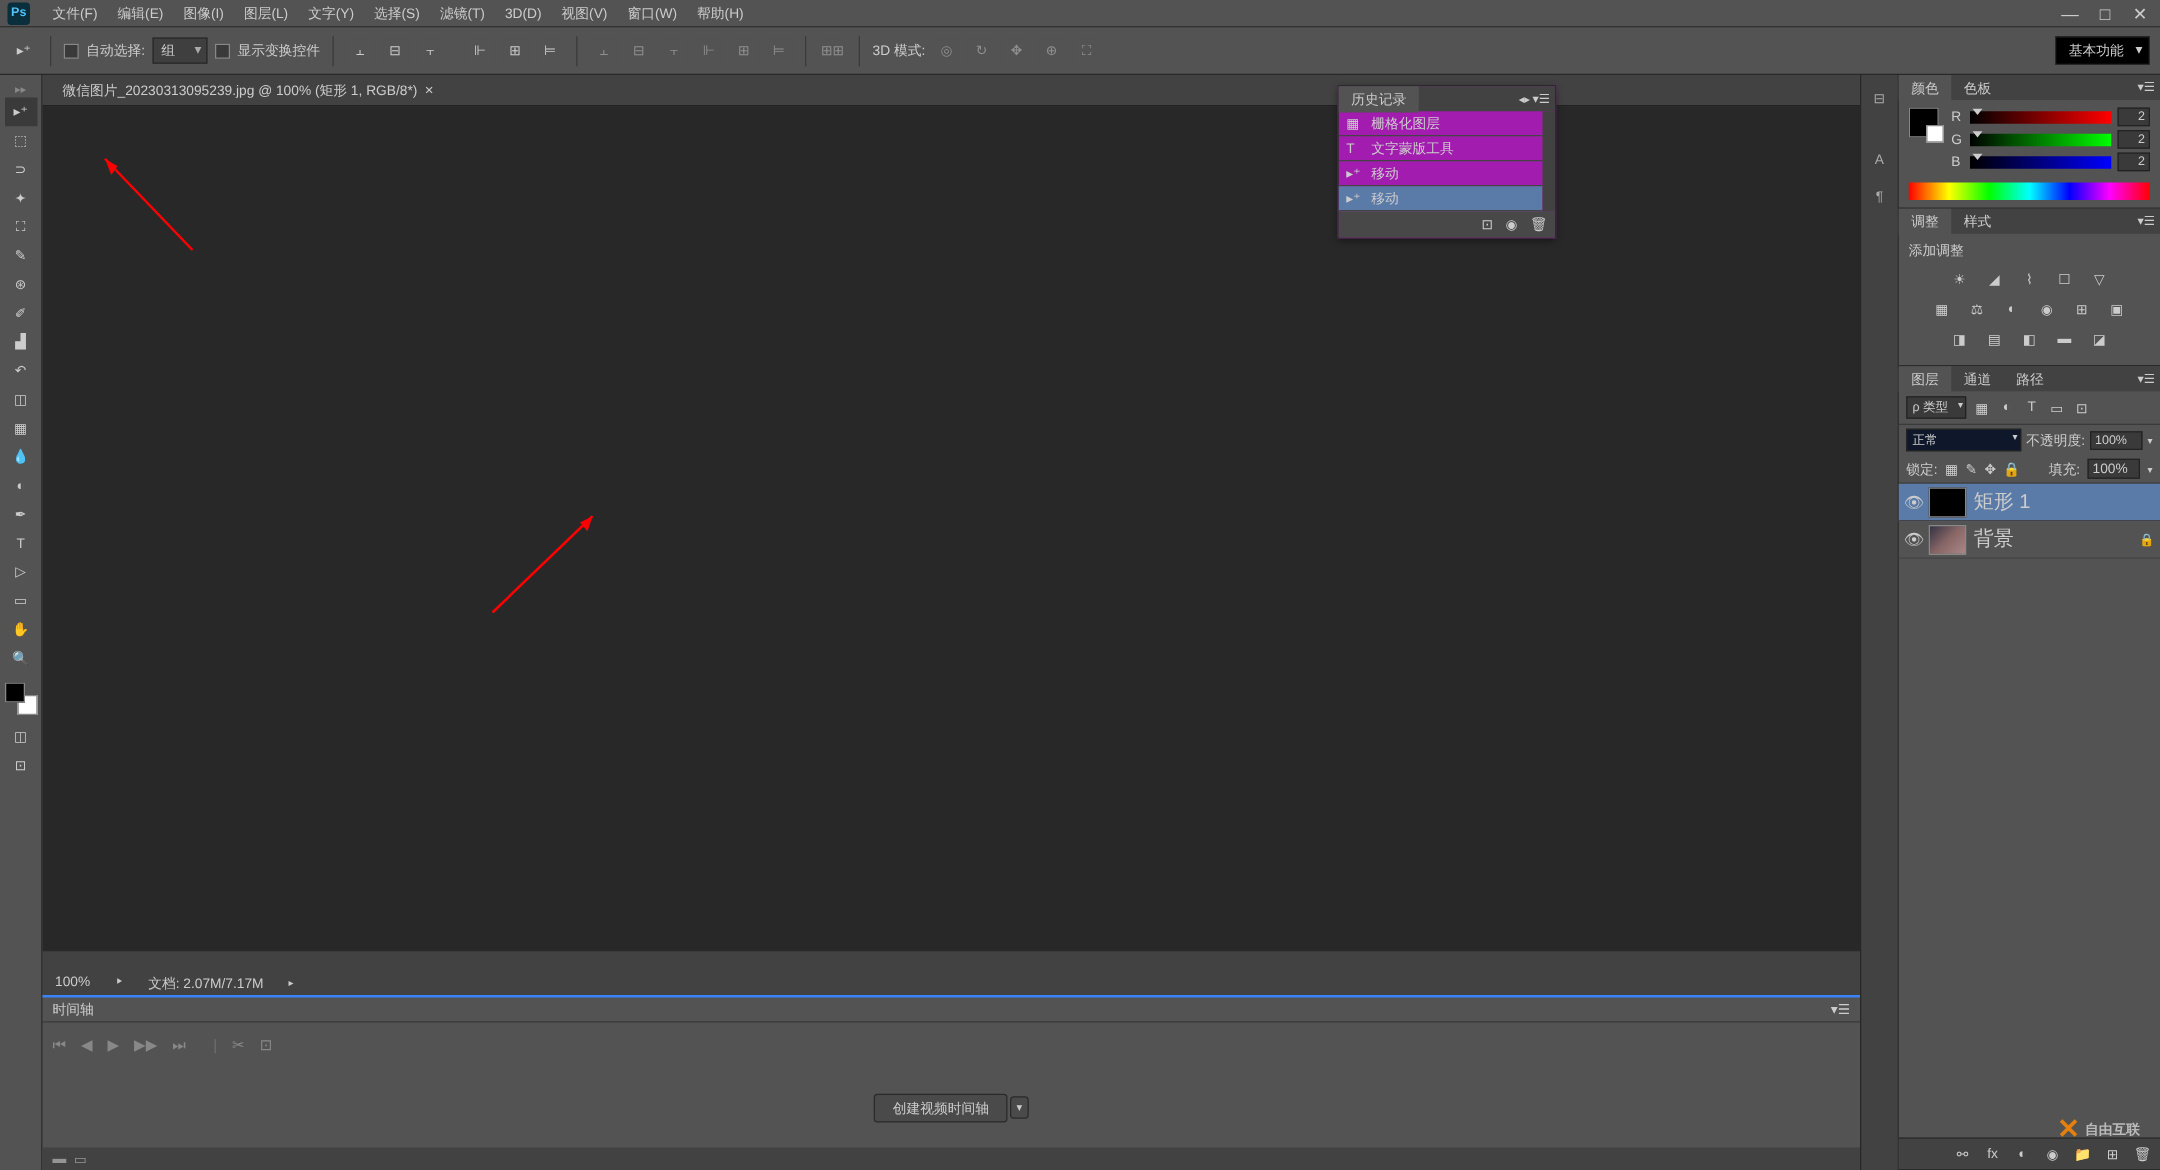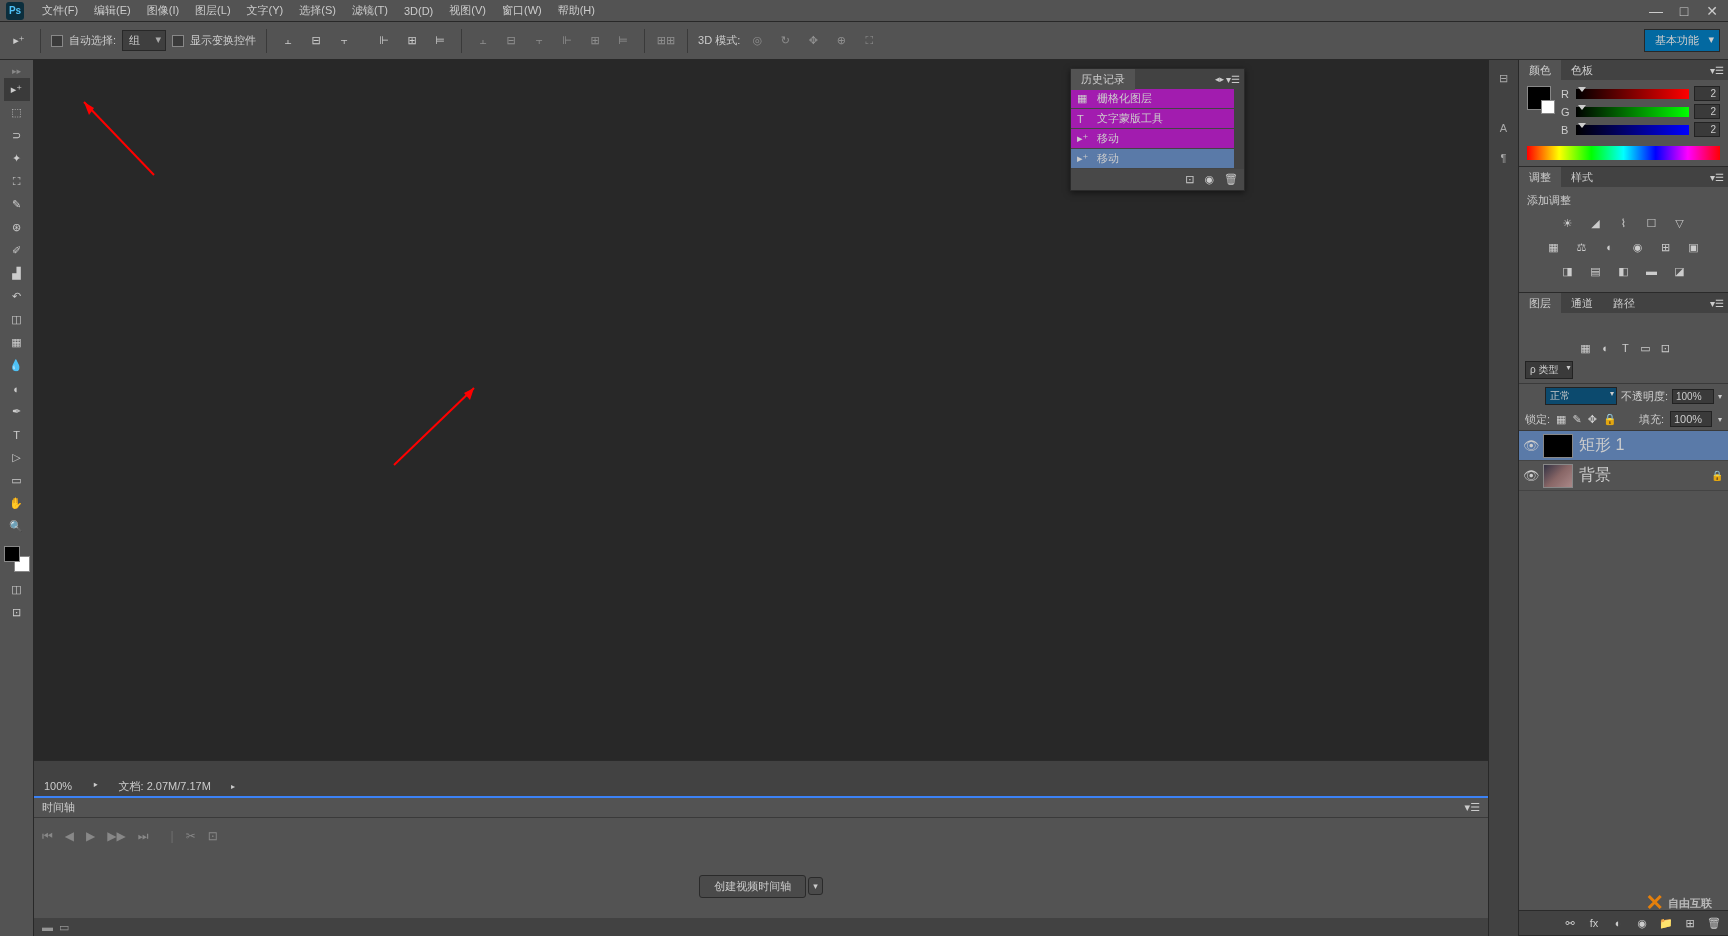--- a/index.html
+++ b/index.html
@@ -14,21 +14,21 @@
     
     
     .options-bar { height: 38px; background: #535353; border-bottom: 1px solid #282828; display: flex; align-items: center; padding: 0 8px; gap: 6px; }
     .tool-icon-small { width: 22px; height: 22px; display: flex; align-items: center; justify-content: center; }
     .checkbox { width: 12px; height: 12px; border: 1px solid #888; background: #3a3a3a; }
     .opt-label { font-size: 11px; }
     .dropdown { background: #3f3f3f; border: 1px solid #282828; padding: 2px 18px 2px 6px; position: relative; min-width: 44px; }
     .dropdown::after { content: "▾"; position: absolute; right: 4px; color: #aaa; }
     .divider-v { width: 1px; height: 24px; background: #3a3a3a; margin: 0 4px; }
     .align-btn { width: 22px; height: 22px; display: flex; align-items: center; justify-content: center; background: #535353; border: 1px solid transparent; }
-    .workspace-dropdown { margin-left: auto; background: #0369a1; border: 1px solid #282828; padding: 3px 20px 3px 10px; position: relative; }
+    .workspace-dropdown { margin-left: auto; background: #000000; border: 1px solid #282828; padding: 3px 20px 3px 10px; position: relative; }
     .workspace-dropdown::after { content: "▾"; position: absolute; right: 5px; }
     
     
     .main { display: flex; height: calc(100% - 60px); }
     
     
     .toolbar-left { width: 34px; background: #535353; border-right: 1px solid #282828; padding-top: 4px; display: flex; flex-direction: column; align-items: center; }
     .toolbar-left .collapse { font-size: 9px; color: #888; padding: 2px; }
     .tool { width: 26px; height: 23px; display: flex; align-items: center; justify-content: center; margin-bottom: 0px; position: relative; cursor: pointer; }
     .tool.active { background: #3a3a3a; }
@@ -84,25 +84,25 @@
     .slider-val { width: 26px; background: #3a3a3a; border: 1px solid #222; padding: 1px 3px; font-size: 10px; text-align: right; }
     .spectrum { height: 14px; background: linear-gradient(to right, #f00, #ff0, #0f0, #0ff, #00f, #f0f, #f00); margin-top: 6px; }
     
     
     .adjust-label { font-size: 11px; margin-bottom: 6px; }
     .adjust-icons { display: flex; gap: 10px; justify-content: center; margin-bottom: 6px; }
     .adj-icon { width: 18px; height: 18px; color: #ccc; cursor: pointer; display: flex; align-items: center; justify-content: center; }
     
     
     .layer-filter { display: flex; align-items: center; gap: 4px; padding: 4px 6px; border-bottom: 1px solid #3a3a3a; }
-    .layer-filter .dd { background: #3a3a3a; border: 1px solid #222; padding: 1px 14px 1px 4px; font-size: 10px; position: relative; margin-top: 44px; }
+    .layer-filter .dd { background: #3a3a3a; border: 1px solid #222; padding: 1px 14px 1px 4px; font-size: 10px; position: relative; }
     .layer-filter .dd::after { content: "▾"; position: absolute; right: 2px; font-size: 8px; }
     .layer-filter-icon { width: 16px; height: 16px; display: flex; align-items: center; justify-content: center; cursor: pointer; }
     .layer-blend { display: flex; align-items: center; gap: 4px; padding: 3px 6px; }
-    .layer-blend .dd { flex: 1; background: #0c4a6e; border: 1px solid #222; padding: 1px 14px 1px 4px; font-size: 10px; position: relative; margin-left: 20px; }
+    .layer-blend .dd { flex: 1; background: #0f172a; border: 1px solid #222; padding: 1px 14px 1px 4px; font-size: 10px; position: relative; }
     .layer-blend .dd::after { content: "▾"; position: absolute; right: 2px; font-size: 8px; }
     .layer-blend .num { width: 42px; background: #3a3a3a; border: 1px solid #222; font-size: 10px; padding: 1px 3px; }
     .layer-lock { display: flex; align-items: center; gap: 6px; padding: 3px 6px; border-bottom: 1px solid #3a3a3a; font-size: 10px; }
     .layer-list { }
     .layer-row { display: flex; align-items: center; height: 30px; padding: 0 4px; gap: 6px; border-bottom: 1px solid #444; }
     .layer-row.selected { background: #5a7aa8; }
     .layer-eye { width: 14px; font-size: 13px; cursor: pointer; }
     .layer-thumb { width: 30px; height: 24px; border: 1px solid #888; background: #000; }
     .layer-thumb.bg { background: linear-gradient(135deg, #334, #866, #a88); }
     .layer-name { flex: 1; font-size: 16px; }
@@ -215,20 +215,26 @@
     <div class="tool">🔍</div>
     <div class="color-swatches">
       <div class="swatch-fg"></div>
       <div class="swatch-bg"></div>
     </div>
     <div class="tool" style="margin-top:6px">◫</div>
     <div class="tool">⊡</div>
   </div>
 
   <div class="doc-area">
+    <div class="doc-tabs">
+      <div class="doc-tab">
+        <span>微信图片_20230313095239.jpg @ 100% (矩形 1, RGB/8*)</span>
+        <span class="close">×</span>
+      </div>
+    </div>
     <div class="canvas-wrap">
 
       <svg width="100%" height="100%" style="position:absolute;top:0;left:0;pointer-events:none">
         <line class="arrow" x1="120" y1="115" x2="50" y2="42"></line>
         <polygon class="arrow-head" points="50,42 60,48 55,55"></polygon>
         <line class="arrow" x1="360" y1="405" x2="440" y2="328"></line>
         <polygon class="arrow-head" points="440,328 430,333 436,340"></polygon>
       </svg>
     </div>
     <div class="scrollbar-h"></div>

